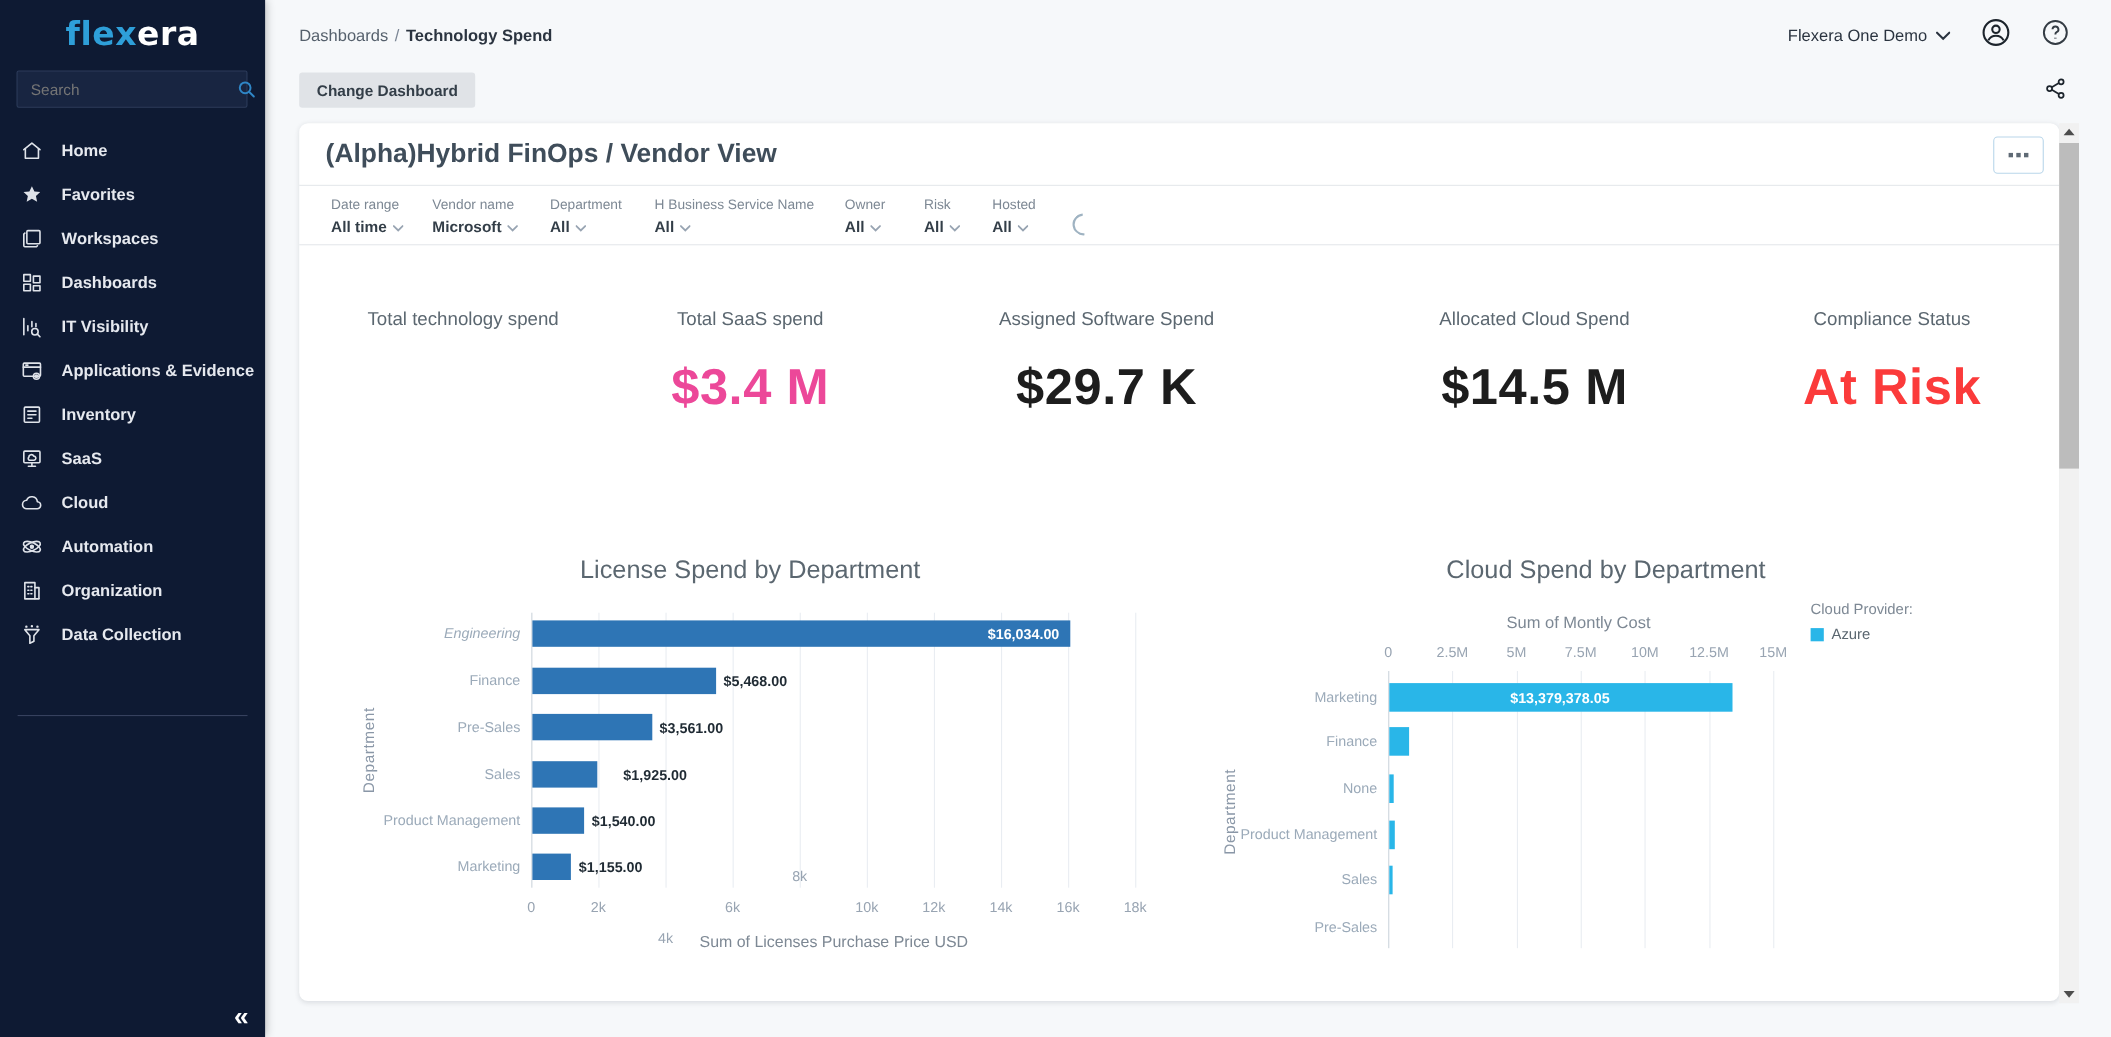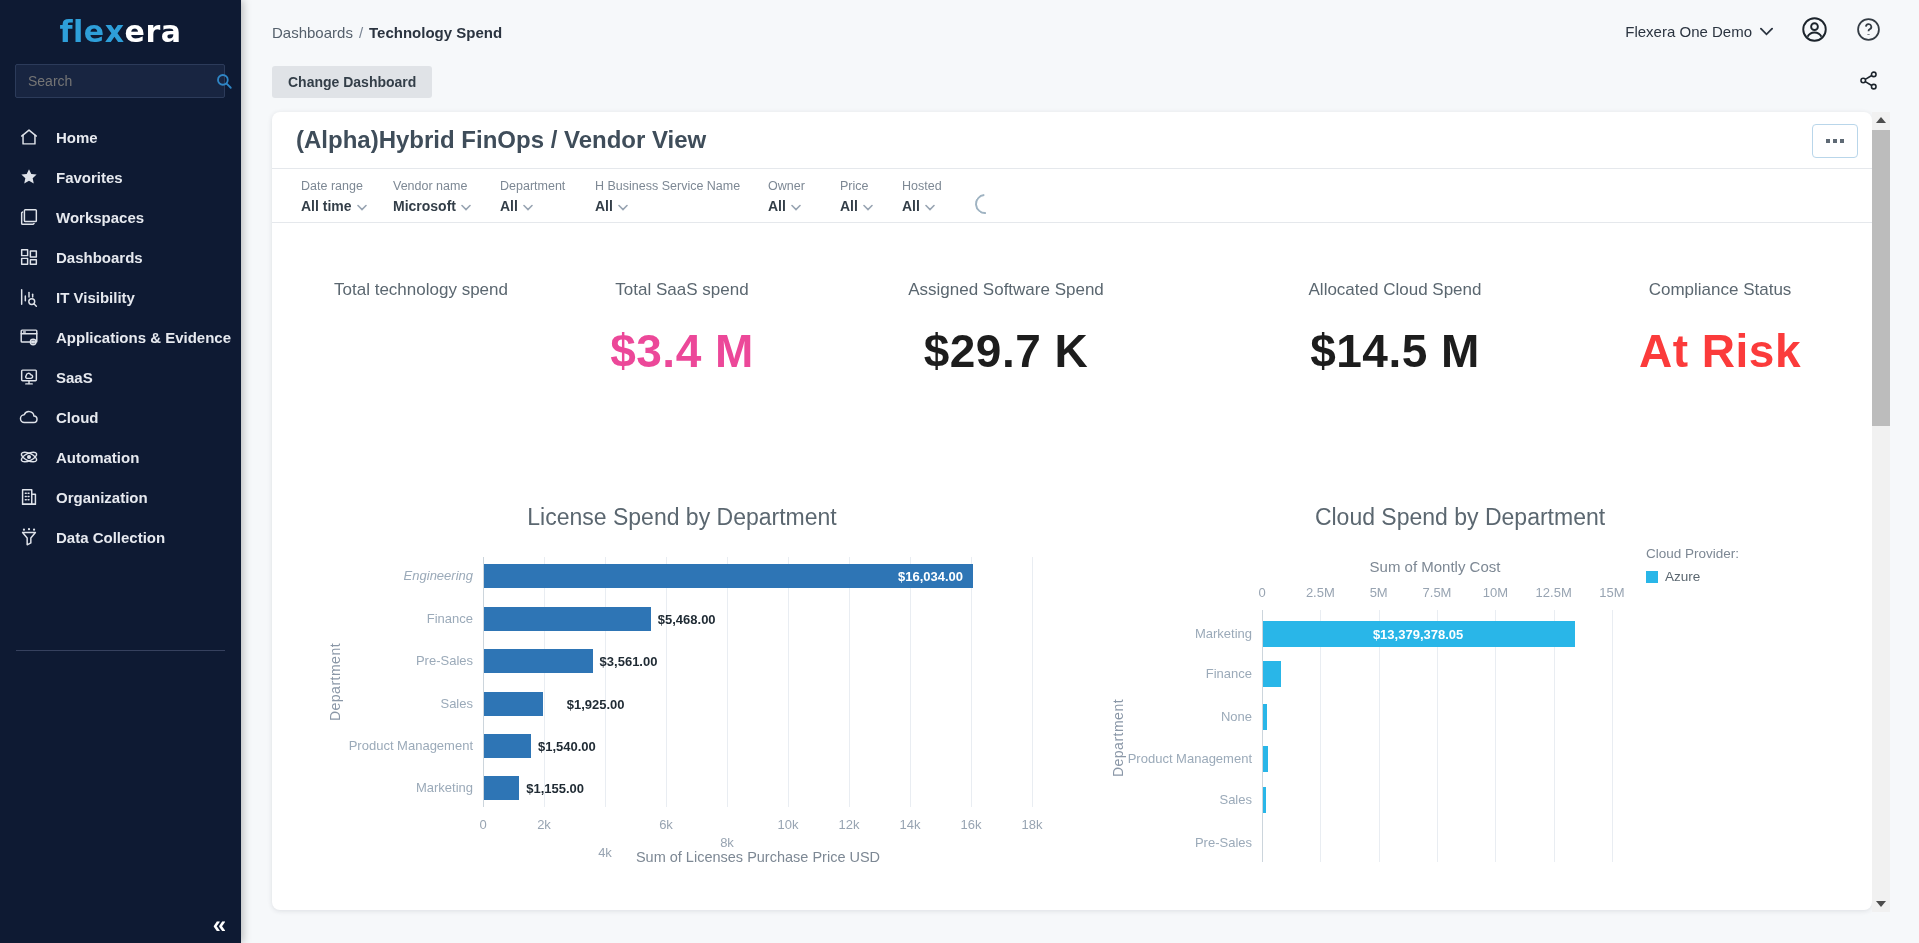--- a/index.html
+++ b/index.html
@@ -135,20 +135,31 @@
         <span class="ic">
           <svg width="22" height="22" viewBox="0 0 24 24">
             <rect x="3.5" y="4.5" width="17" height="13" rx="1"></rect>
             <path d="M3.5 8.5 H20.5"></path>
             <path d="M6 6.5 H8"></path>
             <circle cx="16.5" cy="17.5" r="3"></circle>
             <circle cx="16.5" cy="17.5" r="1.1"></circle>
           </svg>
         </span>
         <span>Applications &amp; Evidence</span>
+      </div>
+      <div class="nav-item">
+        <span class="ic">
+          <svg width="22" height="22" viewBox="0 0 24 24">
+            <rect x="4.5" y="4.5" width="15" height="15" rx="1"></rect>
+            <path d="M8 8.5 H16"></path>
+            <path d="M8 12 H16"></path>
+            <path d="M8 15.5 H12"></path>
+          </svg>
+        </span>
+        <span>Inventory</span>
       </div>
       <div class="nav-item">
         <span class="ic">
           <svg width="22" height="22" viewBox="0 0 24 24">
             <rect x="4" y="4.5" width="16" height="11.5" rx="1"></rect>
             <path d="M9 10.5 a2.5 2.5 0 0 1 4.8-1 a2 2 0 0 1 .2 4 h-4.5 a1.8 1.8 0 0 1-.5-3z"></path>
             <path d="M12 16 V19"></path>
             <path d="M8.5 19.5 H15.5"></path>
           </svg>
         </span>
@@ -286,21 +297,21 @@
         <div class="filter" style="left: 496px;">
           <div class="fl">Owner</div>
           <div class="fv">
             <span>All</span>
             <span><svg width="10" height="7" viewBox="0 0 10 7" fill="none" stroke="#98a4b2" stroke-width="1.6" stroke-linecap="round">
                 <polyline points="1,1.5 5,5.5 9,1.5"></polyline>
               </svg></span>
           </div>
         </div>
         <div class="filter" style="left: 568px;">
-          <div class="fl">Price</div>
+          <div class="fl">Risk</div>
           <div class="fv">
             <span>All</span>
             <span><svg width="10" height="7" viewBox="0 0 10 7" fill="none" stroke="#98a4b2" stroke-width="1.6" stroke-linecap="round">
                 <polyline points="1,1.5 5,5.5 9,1.5"></polyline>
               </svg></span>
           </div>
         </div>
         <div class="filter" style="left: 630px;">
           <div class="fl">Hosted</div>
           <div class="fv">
@@ -338,21 +349,21 @@
         <div class="ch-title" style="left: 410px; top: 392px;">License Spend by Department</div>
         <div class="gridline zero" style="left: 211px; top: 445px; height: 250px;"></div>
         <div class="x-tick" style="left: 211px; top: 705px;">0</div>
         <div class="gridline" style="left: 272px; top: 445px; height: 250px;"></div>
         <div class="x-tick" style="left: 272px; top: 705px;">2k</div>
         <div class="gridline" style="left: 333px; top: 445px; height: 250px;"></div>
         <div class="x-tick" style="left: 333px; top: 733px; text-align: center;">4k</div>
         <div class="gridline" style="left: 394px; top: 445px; height: 250px;"></div>
         <div class="x-tick" style="left: 394px; top: 705px;">6k</div>
         <div class="gridline" style="left: 455px; top: 445px; height: 250px;"></div>
-        <div class="x-tick" style="left: 455px; top: 723px;">8k</div>
+        <div class="x-tick" style="left: 455px; top: 677px;">8k</div>
         <div class="gridline" style="left: 516px; top: 445px; height: 250px;"></div>
         <div class="x-tick" style="left: 516px; top: 705px;">10k</div>
         <div class="gridline" style="left: 577px; top: 445px; height: 250px;"></div>
         <div class="x-tick" style="left: 577px; top: 705px;">12k</div>
         <div class="gridline" style="left: 638px; top: 445px; height: 250px;"></div>
         <div class="x-tick" style="left: 638px; top: 705px;">14k</div>
         <div class="gridline" style="left: 699px; top: 445px; height: 250px;"></div>
         <div class="x-tick" style="left: 699px; top: 705px;">16k</div>
         <div class="gridline" style="left: 760px; top: 445px; height: 250px;"></div>
         <div class="x-tick" style="left: 760px; top: 705px;">18k</div>

